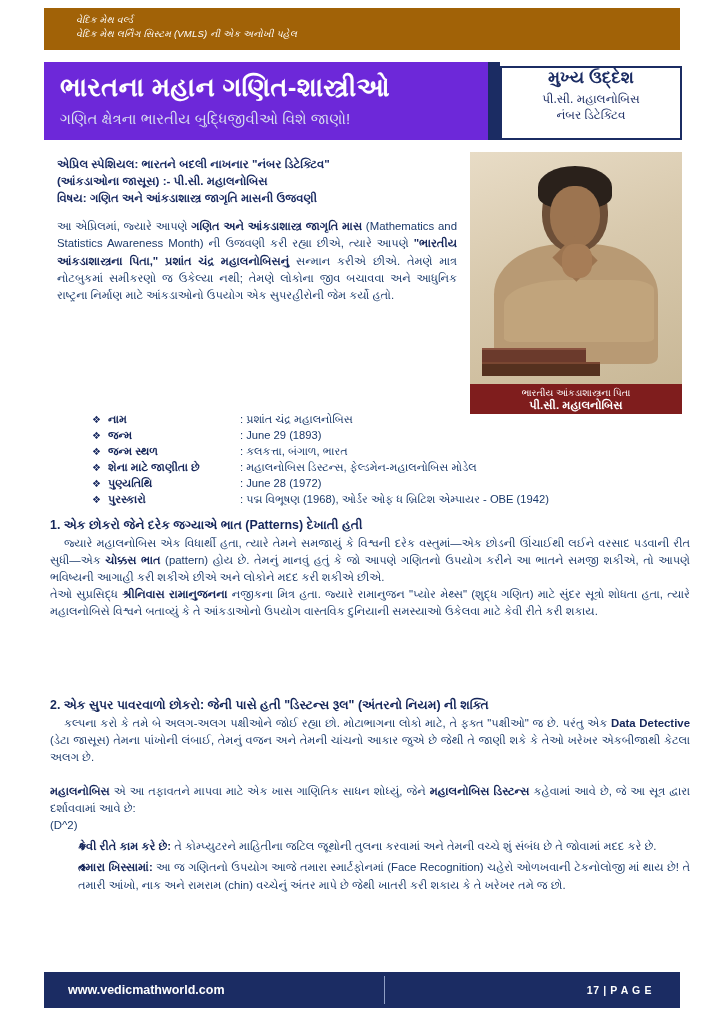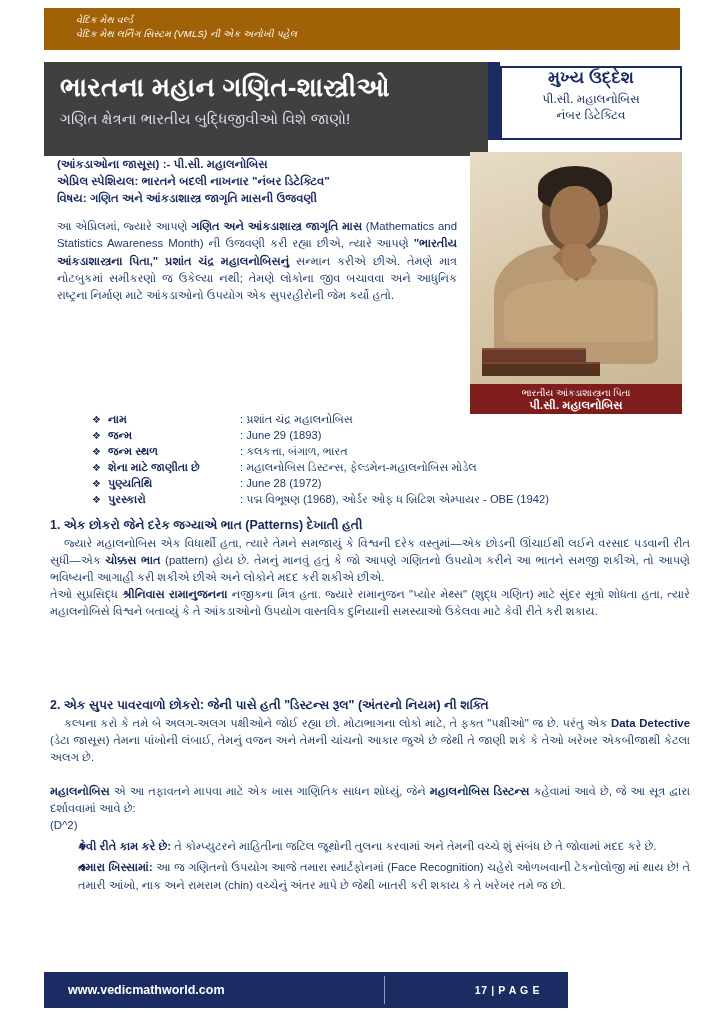--- a/index.html
+++ b/index.html
@@ -26,22 +26,22 @@
   .mast-left .l2 { font-size: 9.5px; letter-spacing:.2px; }
   .mast-right {
     position: absolute; right: 14px; top: 3px; text-align: right; color:#ffffff;
   }
   .mast-right .date { font-size: 12.5px; letter-spacing:.3px; }
   .mast-right .vol  { font-size: 8.2px; margin-top: 1px; }
   .mast-right .cr   { font-size: 8.2px; margin-top: 1px; }
 
   
   .title-band {
-    position: absolute; left: 44px; top: 62px; width: 444px; height: 94px;
-    background: #404040;
+    position: absolute; left: 44px; top: 62px; width: 444px; height: 78px;
+    background: #6d28d9;
     text-align: center;
   }
   .title-main {
     position: absolute; left: 16px; top: 10px;
     font-size: 26px; font-weight: bold; color: #ffffff; letter-spacing: .2px;
   }
   .title-sub {
     position: absolute; left: 16px; top: 48px;
     font-size: 15px; color: #d9dff0;
   }
@@ -148,21 +148,21 @@
   ul.dlist { list-style: none; margin-top: 4px; }
   ul.dlist li {
     display:flex; align-items:baseline;
     font-size: 11.4px; line-height: 1.5; color:#1b3a6b; margin-bottom: 4px;
   }
   ul.dlist li .bl { width: 22px; flex:0 0 22px; color:#1b2c63; font-size:10px; padding-left:28px;}
   ul.dlist li .tx { flex:1; text-align: justify; }
 
   
   .footer {
-    position: absolute; left: 44px; top: 972px; width: 524px; height: 36px;
+    position: absolute; left: 44px; top: 972px; width: 636px; height: 36px;
     background:#1b2c63;
   }
   .footer .url {
     position:absolute; left: 24px; top: 11px; font-size: 12.5px; font-weight:bold; color:#ffffff;
   }
   .footer .divider {
     position:absolute; left: 340px; top: 4px; width: 1px; height: 28px; background:#8f9ec4;
   }
   .footer .pg {
     position:absolute; right: 28px; top: 12px; font-size: 10.5px; font-weight:bold; color:#ffffff;
@@ -187,22 +187,22 @@
   </div>
   <div class="band-fill"></div>
 
   <div class="obj-box">
     <div class="obj-title">મુખ્ય ઉદ્દેશ</div>
     <div class="obj-l1">પી.સી. મહાલનોબિસ</div>
     <div class="obj-l2">નંબર ડિટેક્ટિવ</div>
   </div>
 
   <div class="special">
+    <div>એપ્રિલ સ્પેશિયલ:  ભારતને  બદલી  નાખનાર  "નંબર  ડિટેક્ટિવ"</div>
     <div>(આંકડાઓના જાસૂસ) :-  પી.સી. મહાલનોબિસ</div>
-    <div>એપ્રિલ સ્પેશિયલ:  ભારતને  બદલી  નાખનાર  "નંબર  ડિટેક્ટિવ"</div>
     <div>વિષય: ગણિત અને આંકડાશાસ્ત્ર જાગૃતિ માસની ઉજવણી</div>
   </div>
 
   <div class="photo-wrap">
     <div class="photo-bg"></div>
     <div class="ph-body"></div>
     <div class="ph-arm"></div>
     <div class="ph-head"></div>
     <div class="ph-hair"></div>
     <div class="ph-face"></div>

